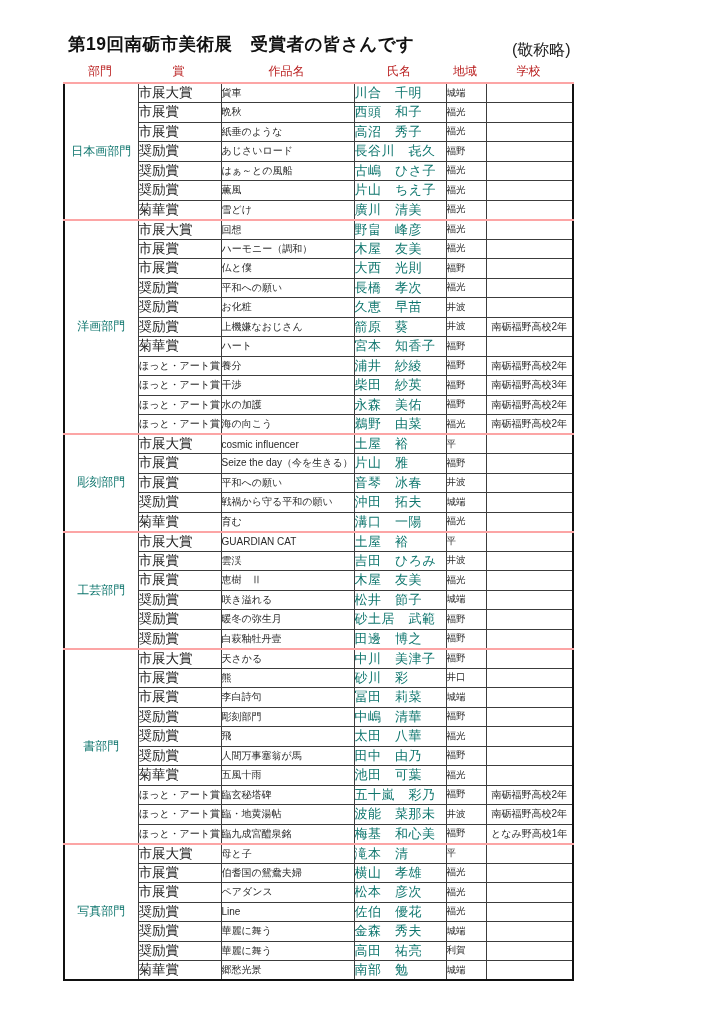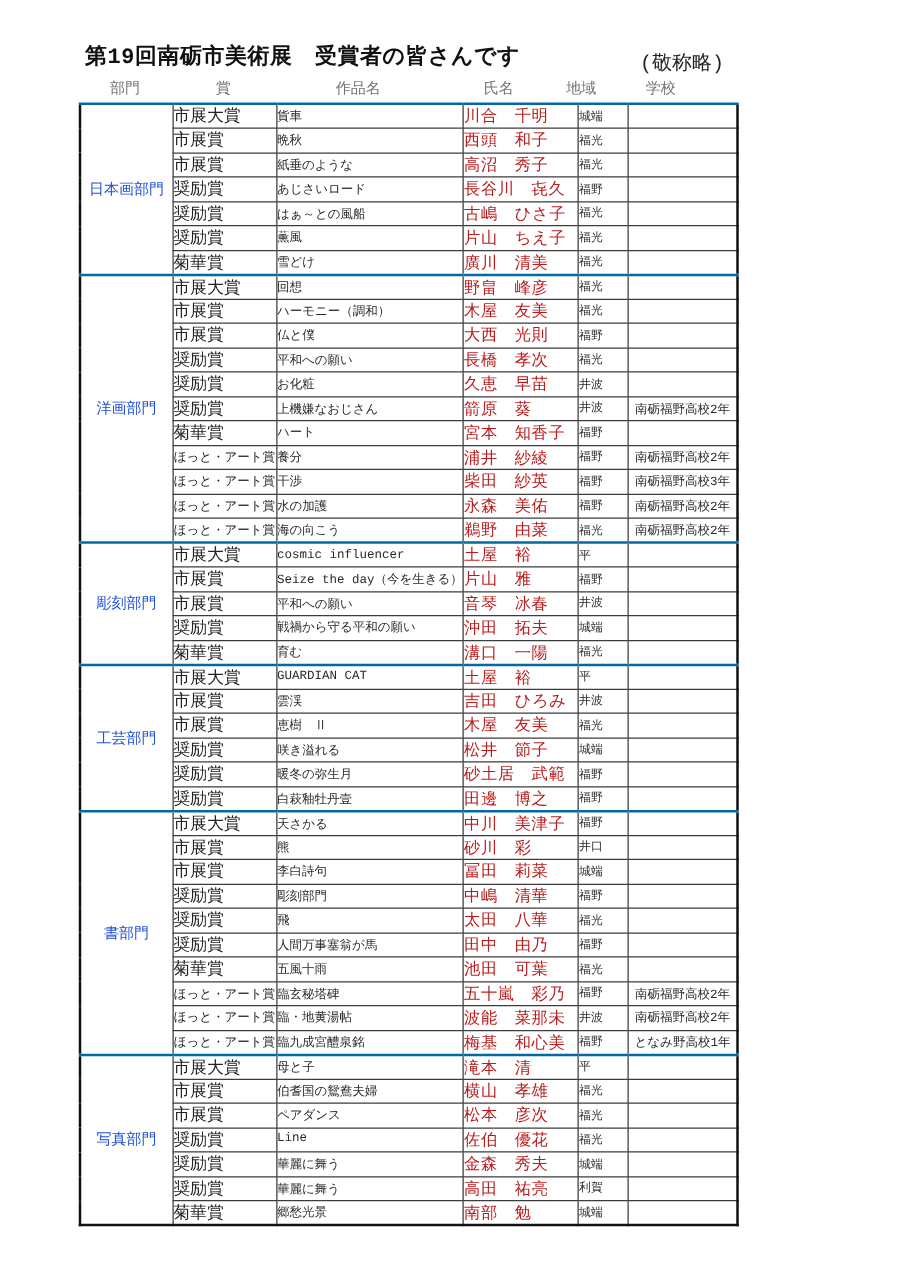--- a/index.html
+++ b/index.html
@@ -1,64 +1,64 @@
 <!DOCTYPE html>
 <html lang="ja"><head>
 <meta charset="utf-8">
 <style>
   * { margin:0; padding:0; box-sizing:border-box; }
   html,body { background:#e8e8e8; }
   .page {
     position:relative;
     width:723px; height:1024px;
     background:#ffffff;
-    font-family:Liberation Mono, monospace;
+    font-family:Liberation Sans, sans-serif;
     color:#1f1f1f;
     overflow:hidden;
   }
   .doc-title {
     position:absolute; top:32px; left:68px;
     font-size:17.5px; font-weight:bold; letter-spacing:0.5px;
     color:#111;
     white-space:nowrap;
   }
   .honorific {
     position:absolute; top:40px; left:512px;
     font-size:16px; color:#222;
     white-space:nowrap;
   }
   .header-row {
     position:absolute; top:62px; left:63px;
     display:flex; height:18px;
-    font-size:12px; color:#737373;
+    font-size:12px; color:#b91c1c;
   }
   .header-cell { text-align:center; line-height:18px; white-space:nowrap; }
 
   table.awards {
     position:absolute; top:82px; left:63px;
     border-collapse:collapse; table-layout:fixed;
     border:2px solid #111;
   }
   table.awards td {
     border:1px solid #3c3c3c;
     height:19.5px;
     overflow:hidden; white-space:nowrap;
     vertical-align:middle;
     padding:0;
   }
-  tr.sec-start td { border-top:2px solid #0369a1; }
+  tr.sec-start td { border-top:2px solid #fca5a5; }
 
   td.dept-cell {
-    text-align:center; font-size:12px; color:#1d4ed8;
+    text-align:center; font-size:12px; color:#0f766e;
     border-left:2px solid #111;
   }
   td.award-cell { font-size:13.5px; padding-left:6px; color:#222; }
   td.award-cell.small { font-size:10px;text-align:center; }
   td.work-cell { font-size:10px; padding-left:6px; color:#2a2a2a; }
-  td.name-cell { font-size:13px; padding-left:5px; color:#b91c1c; letter-spacing:0.5px; }
+  td.name-cell { font-size:13px; padding-left:5px; color:#0f766e; letter-spacing:0.5px; }
   td.region-cell { font-size:9.5px; padding-left:4px; color:#2a2a2a; }
   td.school-cell { font-size:10px; padding-left:4px; color:#2a2a2a; border-right:2px solid #111;text-align:center; }
 </style>
 </head>
 <body>
 
 <div class="page">
 
   <div class="doc-title">第19回南砺市美術展　受賞者の皆さんです</div>
   <div class="honorific">(敬称略)</div>

